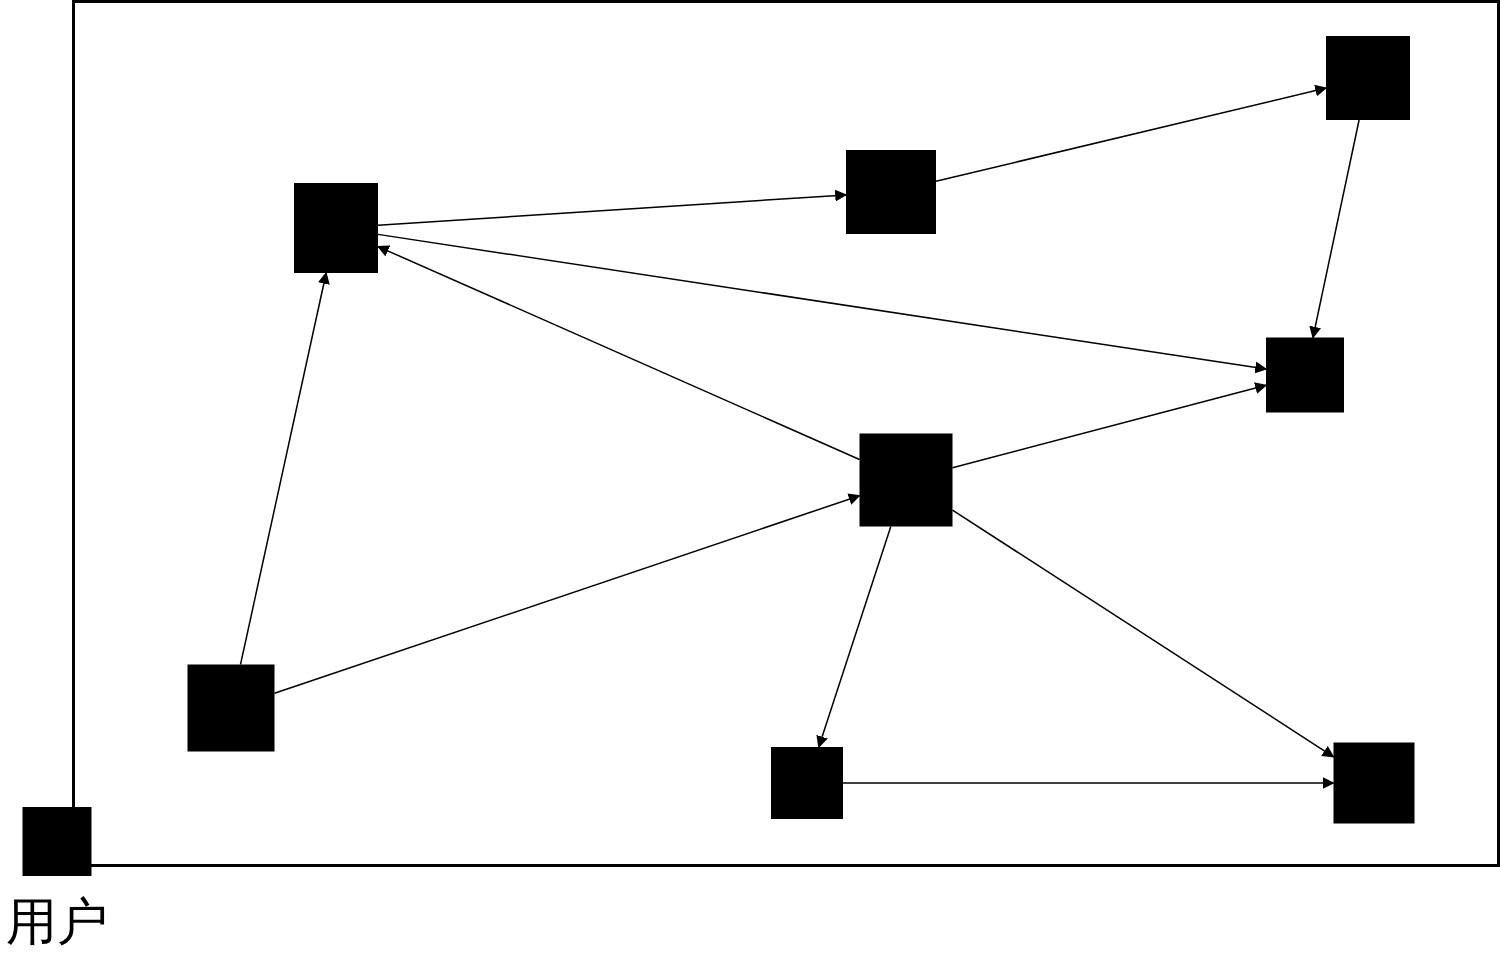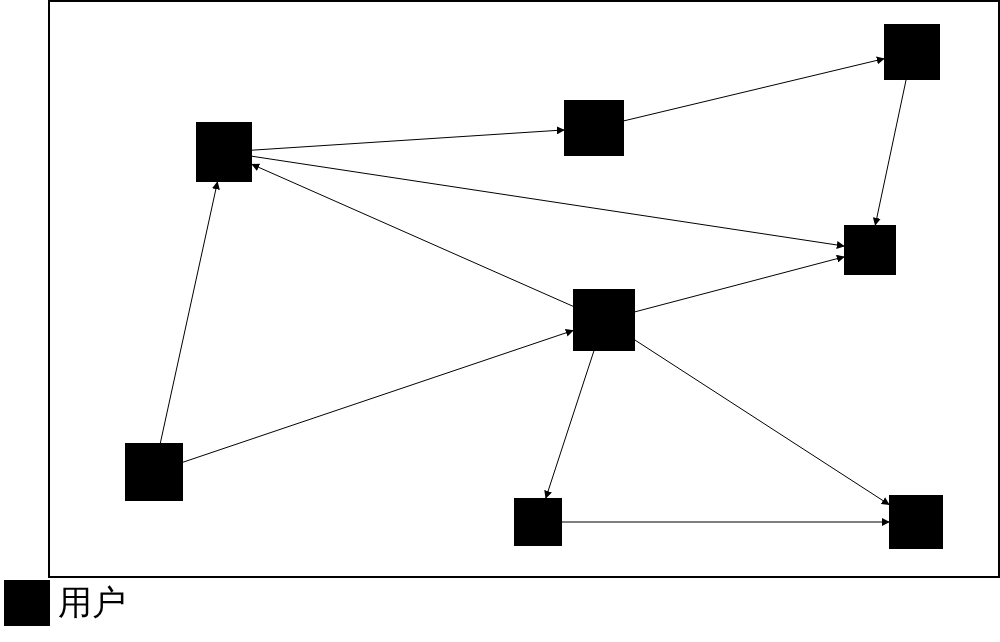--- a/index.html
+++ b/index.html
@@ -31,24 +31,25 @@
       position: absolute;
       left: 48px;
       top: 0;
       width: 952px;
       height: 578px;
       pointer-events: none;
     }
     .legend {
       position: absolute;
       left: 4px;
-      bottom: 16px;
+      bottom: 4px;
       display: flex;
       align-items: center;
       gap: 8px;
+      flex-direction: column;
     }
     .legend-square {
       width: 46px;
       height: 46px;
       background: #000000;
     }
     .legend-label {
       font-size: 34px;
       color: #000000;
     }

